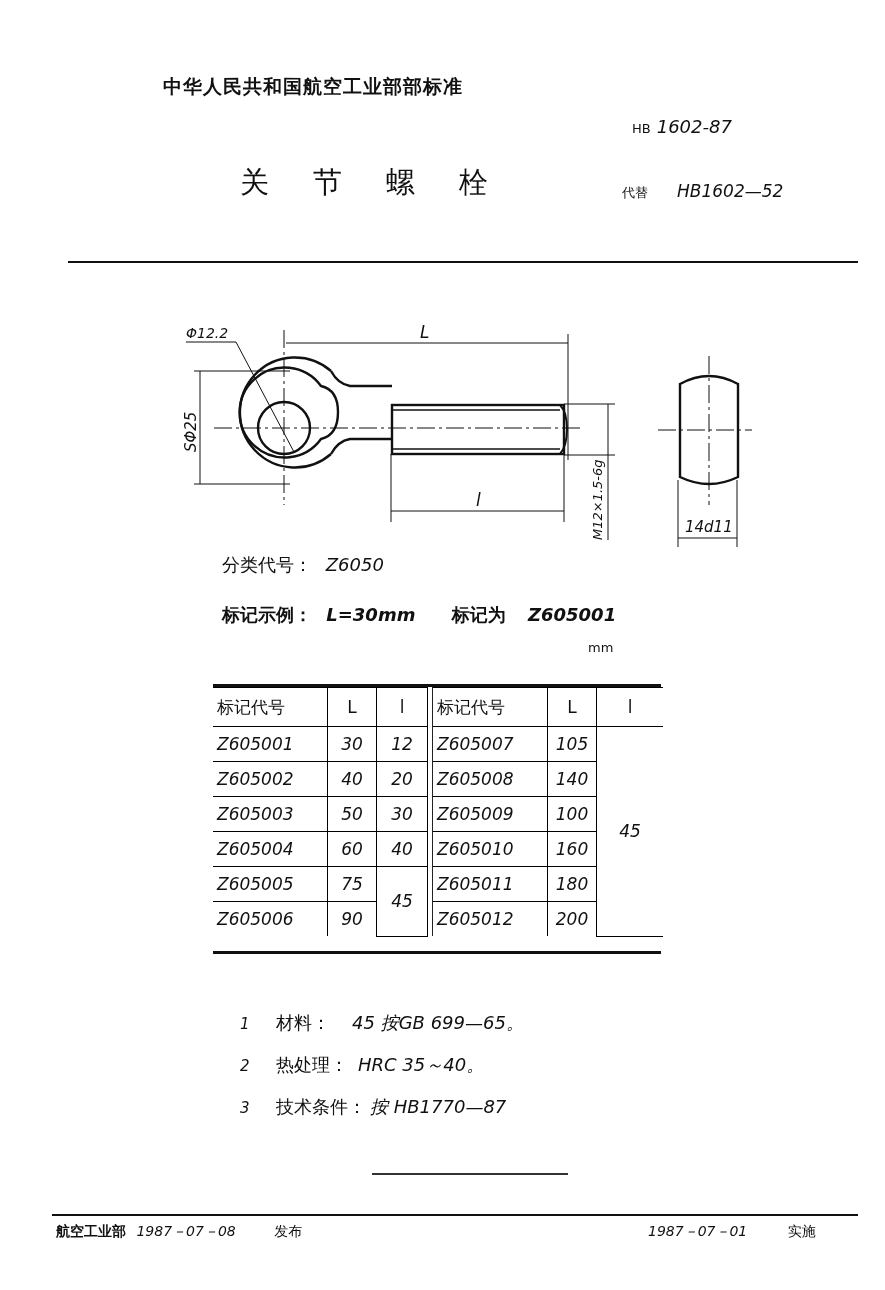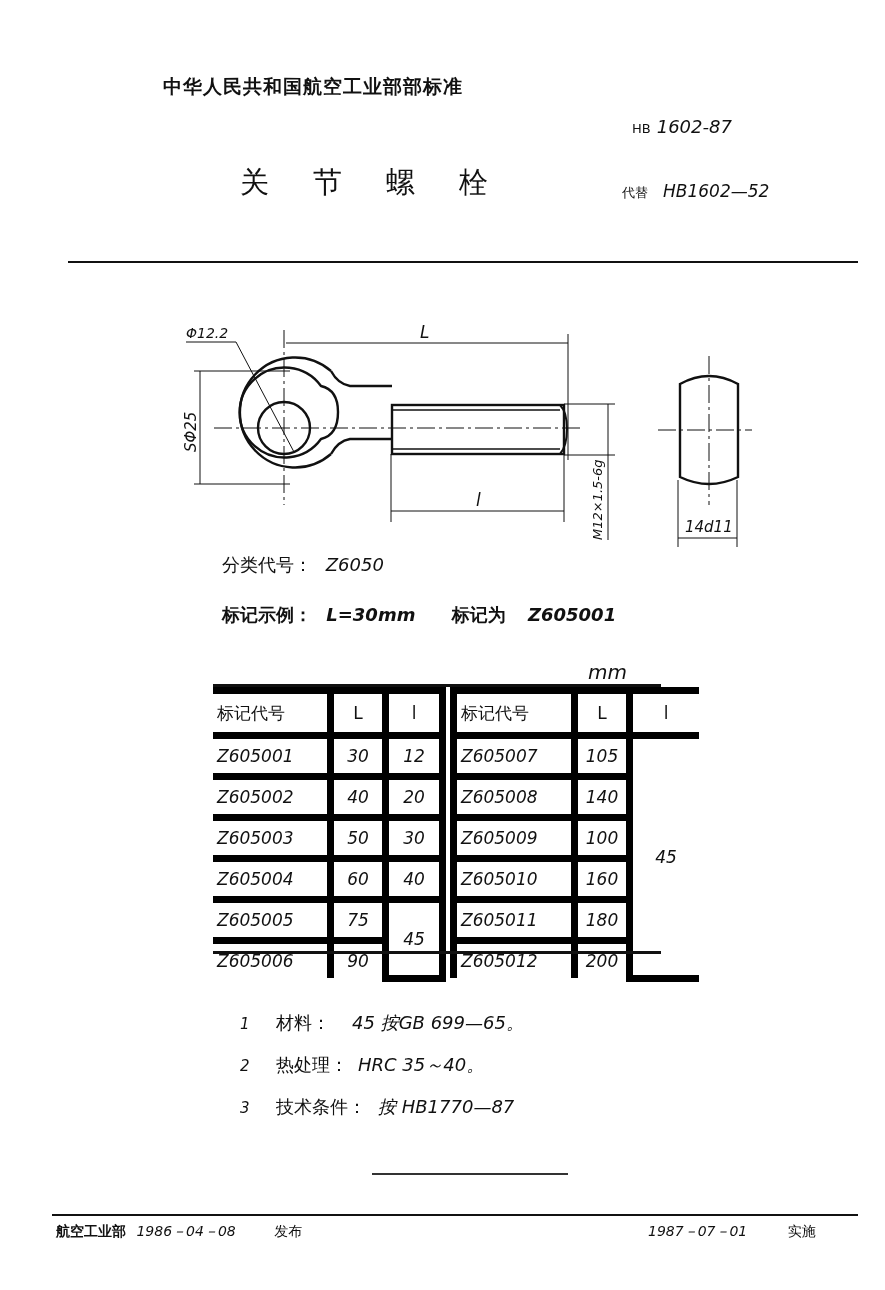--- a/index.html
+++ b/index.html
@@ -4,30 +4,30 @@
   <style>
     html, body { margin:0; padding:0; background:#ffffff; }
     body { width:885px; height:1290px; position:relative; overflow:hidden;
            font-family:"DejaVu Sans", sans-serif; color:#111; }
     .abs { position:absolute; white-space:nowrap; }
     .org { left:163px; top:74px; font-size:19px; font-weight:bold; letter-spacing:1px; }
     .std-no { left:632px; top:116px; font-size:18px; font-style:italic; }
     .std-no .pre { font-size:13px; font-style:normal; margin-right:6px; }
     .title { left:240px; top:163px; font-size:29px; font-family:"DejaVu Serif", serif; letter-spacing:44px; }
     .replaces { left:622px; top:181px; font-size:17px; font-style:italic; }
-    .replaces .pre { font-size:13px; font-style:normal; margin-right:15px; }
+    .replaces .pre { font-size:13px; font-style:normal; margin-right:29px; }
     .hr-top { left:68px; top:261px; width:790px; height:2px; background:#111; }
     .drawing { left:170px; top:310px; width:620px; height:240px; }
     .cls-line { left:222px; top:553px; font-size:18px; }
     .ex-line { left:222px; top:603px; font-size:18px;font-weight:bold; }
     .it { font-style:italic; }
-    .unit { left:588px; top:660px; font-size:20px; font-style:italic; }
+    .unit { left:588px; top:640px; font-size:13px; }
     .tbl-top { left:213px; top:684px; width:448px; height:3px; background:#111; }
     table.spec { position:absolute; left:213px; top:687px; border-collapse:collapse; font-size:17px; font-style:italic; }
-    table.spec td { border:7px solid #000000; height:34px; text-align:center; padding:0; }
+    table.spec td { border:1px solid #000000; height:34px; text-align:center; padding:0; }
     table.spec tr:first-child td { height:38px; font-style:normal; }
     table.spec td.code { width:110px; text-align:left; padding-left:4px; }
     table.spec td.L { width:48px; }
     table.spec td.l { width:50px; }
     table.spec td.sep { width:4px; border-top:none; border-bottom:none; border-left:1px solid #222; border-right:1px solid #222; }
     table.spec td.lastcol { border-right:none; width:66px; }
     table.spec td.first { border-left:none; }
     table.spec tr:last-child td { border-bottom:none; }
     .tbl-bottom { left:213px; top:951px; width:448px; height:3px; background:#111; }
     .note { left:240px; font-size:18px; }
@@ -204,27 +204,27 @@
 
 <div class="abs tbl-bottom"></div>
 
 <div class="abs note" style="top:1011px;">
   <span class="num">1</span><span>材料：</span><span class="it" style="margin-left:22px;">45  按GB 699—65。</span>
 </div>
 <div class="abs note" style="top:1053px;">
   <span class="num">2</span><span>热处理：</span><span class="it" style="margin-left:10px;text-align:center;">HRC 35～40。</span>
 </div>
 <div class="abs note" style="top:1095px;">
-  <span class="num">3</span><span>技术条件：</span><span class="it" style="margin-left:12px;">按 HB1770—87</span>
+  <span class="num">3</span><span>技术条件：</span><span class="it" style="margin-left:4px;">按 HB1770—87</span>
 </div>
 
 <div class="abs short-rule"></div>
 <div class="abs hr-bottom"></div>
 
 <div class="abs foot-l">
   <b>航空工业部</b>
-  <span class="it" style="margin-left:6px;">1986－04－08</span>
+  <span class="it" style="margin-left:6px;">1987－07－08</span>
   <span style="margin-left:34px;">发布</span>
 </div>
 <div class="abs foot-r">
   <span class="it">1987－07－01</span>
   <span style="margin-left:36px;">实施</span>
 </div>
 
 </body></html>

